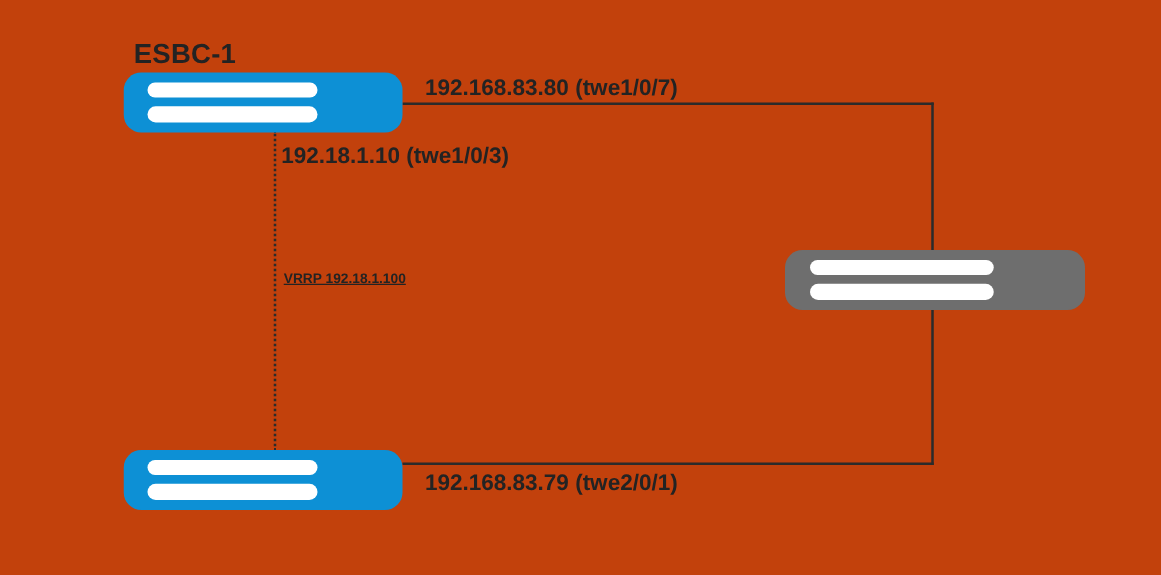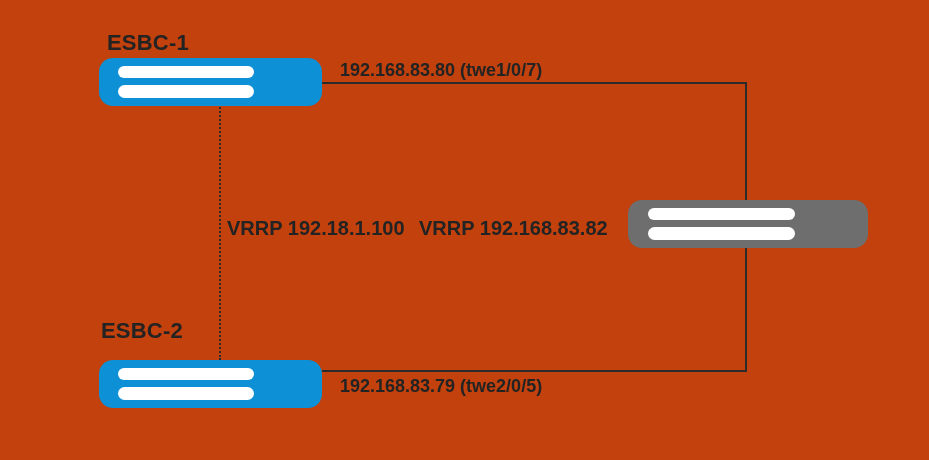--- a/index.html
+++ b/index.html
@@ -70,24 +70,25 @@
   }
   .iface-label {
     position: absolute;
     font-size: 18px;
     font-weight: bold;
     color: #232323;
     white-space: nowrap;
   }
   .vrrp-label {
     position: absolute;
-    font-size: 20px;
+    font-size: 11px;
     font-weight: bold;
     color: #232323;
     white-space: nowrap;
+    text-decoration: underline;
   }
 </style>
 </head>
 <body>
 
 <div id="diagram-canvas">
 
   <div class="line-h" style="left:322px; top:82px; width:425px;"></div>
 
   <div class="line-h" style="left:322px; top:370px; width:425px;"></div>
@@ -98,34 +99,33 @@
 
   <div class="node-title" style="left:107px; top:30px;">ESBC-1</div>
 
   <div class="device esbc" style="left:99px; top:58px; width:223px; height:48px;">
     <div class="slot slot-top"></div>
     <div class="slot slot-bot"></div>
   </div>
 
   <div class="iface-label" style="left:340px; top:60px;">192.168.83.80 (twe1/0/7)</div>
 
+  <div class="iface-label" style="left:225px; top:114px;">192.18.1.10 (twe1/0/3)</div>
 
   <div class="vrrp-label" style="left:227px; top:217px;">VRRP 192.18.1.100</div>
 
-  <div class="vrrp-label" style="left:419px; top:217px;">VRRP 192.168.83.82</div>
 
 
   <div class="device switch" style="left:628px; top:200px; width:240px; height:48px;">
     <div class="slot slot-top"></div>
     <div class="slot slot-bot"></div>
   </div>
 
-  <div class="node-title" style="left:101px; top:318px;">ESBC-2</div>
 
 
   <div class="device esbc" style="left:99px; top:360px; width:223px; height:48px;">
     <div class="slot slot-top"></div>
     <div class="slot slot-bot"></div>
   </div>
 
-  <div class="iface-label" style="left:340px; top:376px;">192.168.83.79 (twe2/0/5)</div>
+  <div class="iface-label" style="left:340px; top:376px;">192.168.83.79 (twe2/0/1)</div>
 
 </div>
 
 </body></html>

